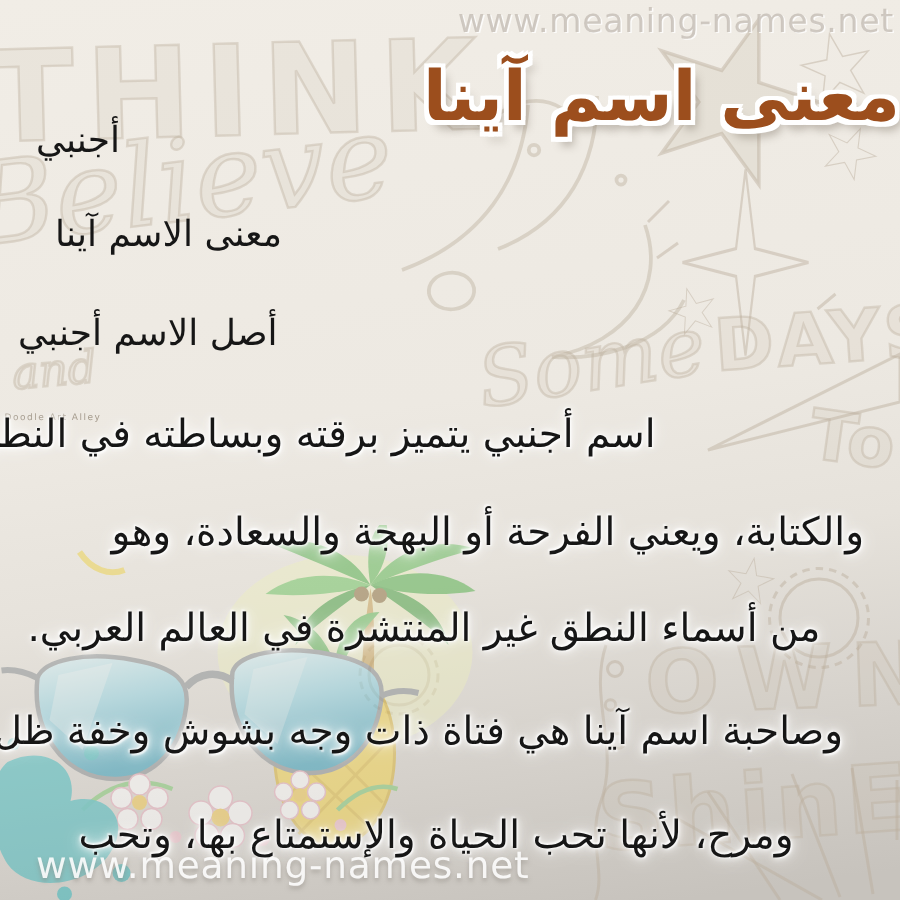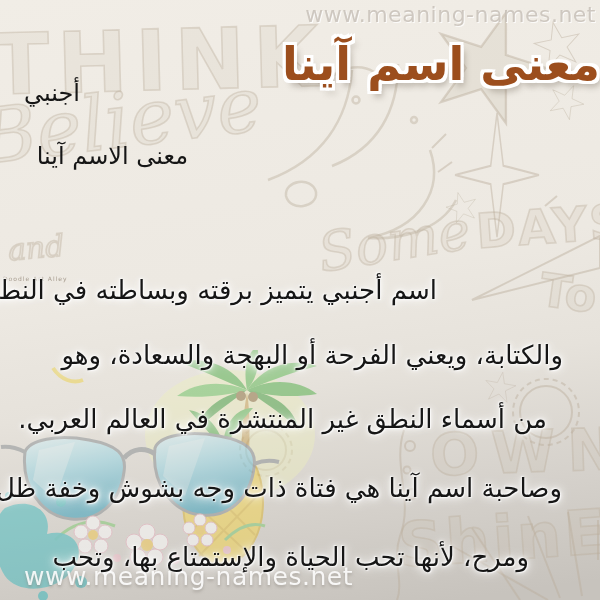--- a/index.html
+++ b/index.html
@@ -36,21 +36,21 @@
   .line{
     position:absolute; direction:rtl; white-space:nowrap; z-index:4;
     color:#161616; font-size:26px; line-height:1.15;
   }
   .small{font-size:24px;}
   .glow{text-shadow:0 0 4px #fff,0 0 8px rgba(255,255,255,.95),0 0 14px rgba(255,255,255,.85),1px 1px 1px rgba(255,255,255,.7),-1px -1px 1px rgba(255,255,255,.7);}
   .l-name{top:80px; right:520px;}
   .l-meaning{top:143px; right:412px;}
   .l-origin{top:209px; right:415px;}
   .l-d0{top:276px; right:163px;}
-  .l-d1{top:341px; right:37px;margin-left:16px;}
+  .l-d1{top:341px; right:24px;margin-left:16px;}
   .l-d2{top:405px; right:53px;}
   .l-d3{top:474px; right:38px;}
   .l-d4{top:543px; right:71px;margin-left:48px;}
   .title{
     position:absolute; top:8px; left:0; width:100%; text-align:right; direction:rtl;
     font-size:46px; font-weight:bold; color:#9c4e1d; z-index:5; line-height:1.1;
     text-shadow:
       -3px -3px 0 #fff, 0 -3px 0 #fff, 3px -3px 0 #fff,
       -3px 0 0 #fff, 3px 0 0 #fff,
       -3px 3px 0 #fff, 0 3px 0 #fff, 3px 3px 0 #fff,
@@ -193,20 +193,21 @@
       <circle cx="48" cy="246" r="5"></circle>
       <circle cx="14" cy="146" r="4"></circle>
     </g>
   </svg>
 
   <div class="wm wm-top">www.meaning-names.net</div>
   <div class="wm wm-bottom">www.meaning-names.net</div>
 
   <div class="line small l-name">أجنبي</div>
   <div class="line small l-meaning">معنى الاسم آينا</div>
+  <div class="line small l-origin">أصل الاسم أجنبي</div>
   <div class="line glow l-d0">اسم أجنبي يتميز برقته وبساطته في النطق</div>
   <div class="line glow l-d1">والكتابة، ويعني الفرحة أو البهجة والسعادة، وهو</div>
   <div class="line glow l-d2">من أسماء النطق غير المنتشرة في العالم العربي.</div>
   <div class="line glow l-d3">وصاحبة اسم آينا هي فتاة ذات وجه بشوش وخفة ظل</div>
   <div class="line glow l-d4">ومرح، لأنها تحب الحياة والإستمتاع بها، وتحب</div>
 
   <h1 class="title">معنى اسم آينا</h1>
 
 </div>
 

